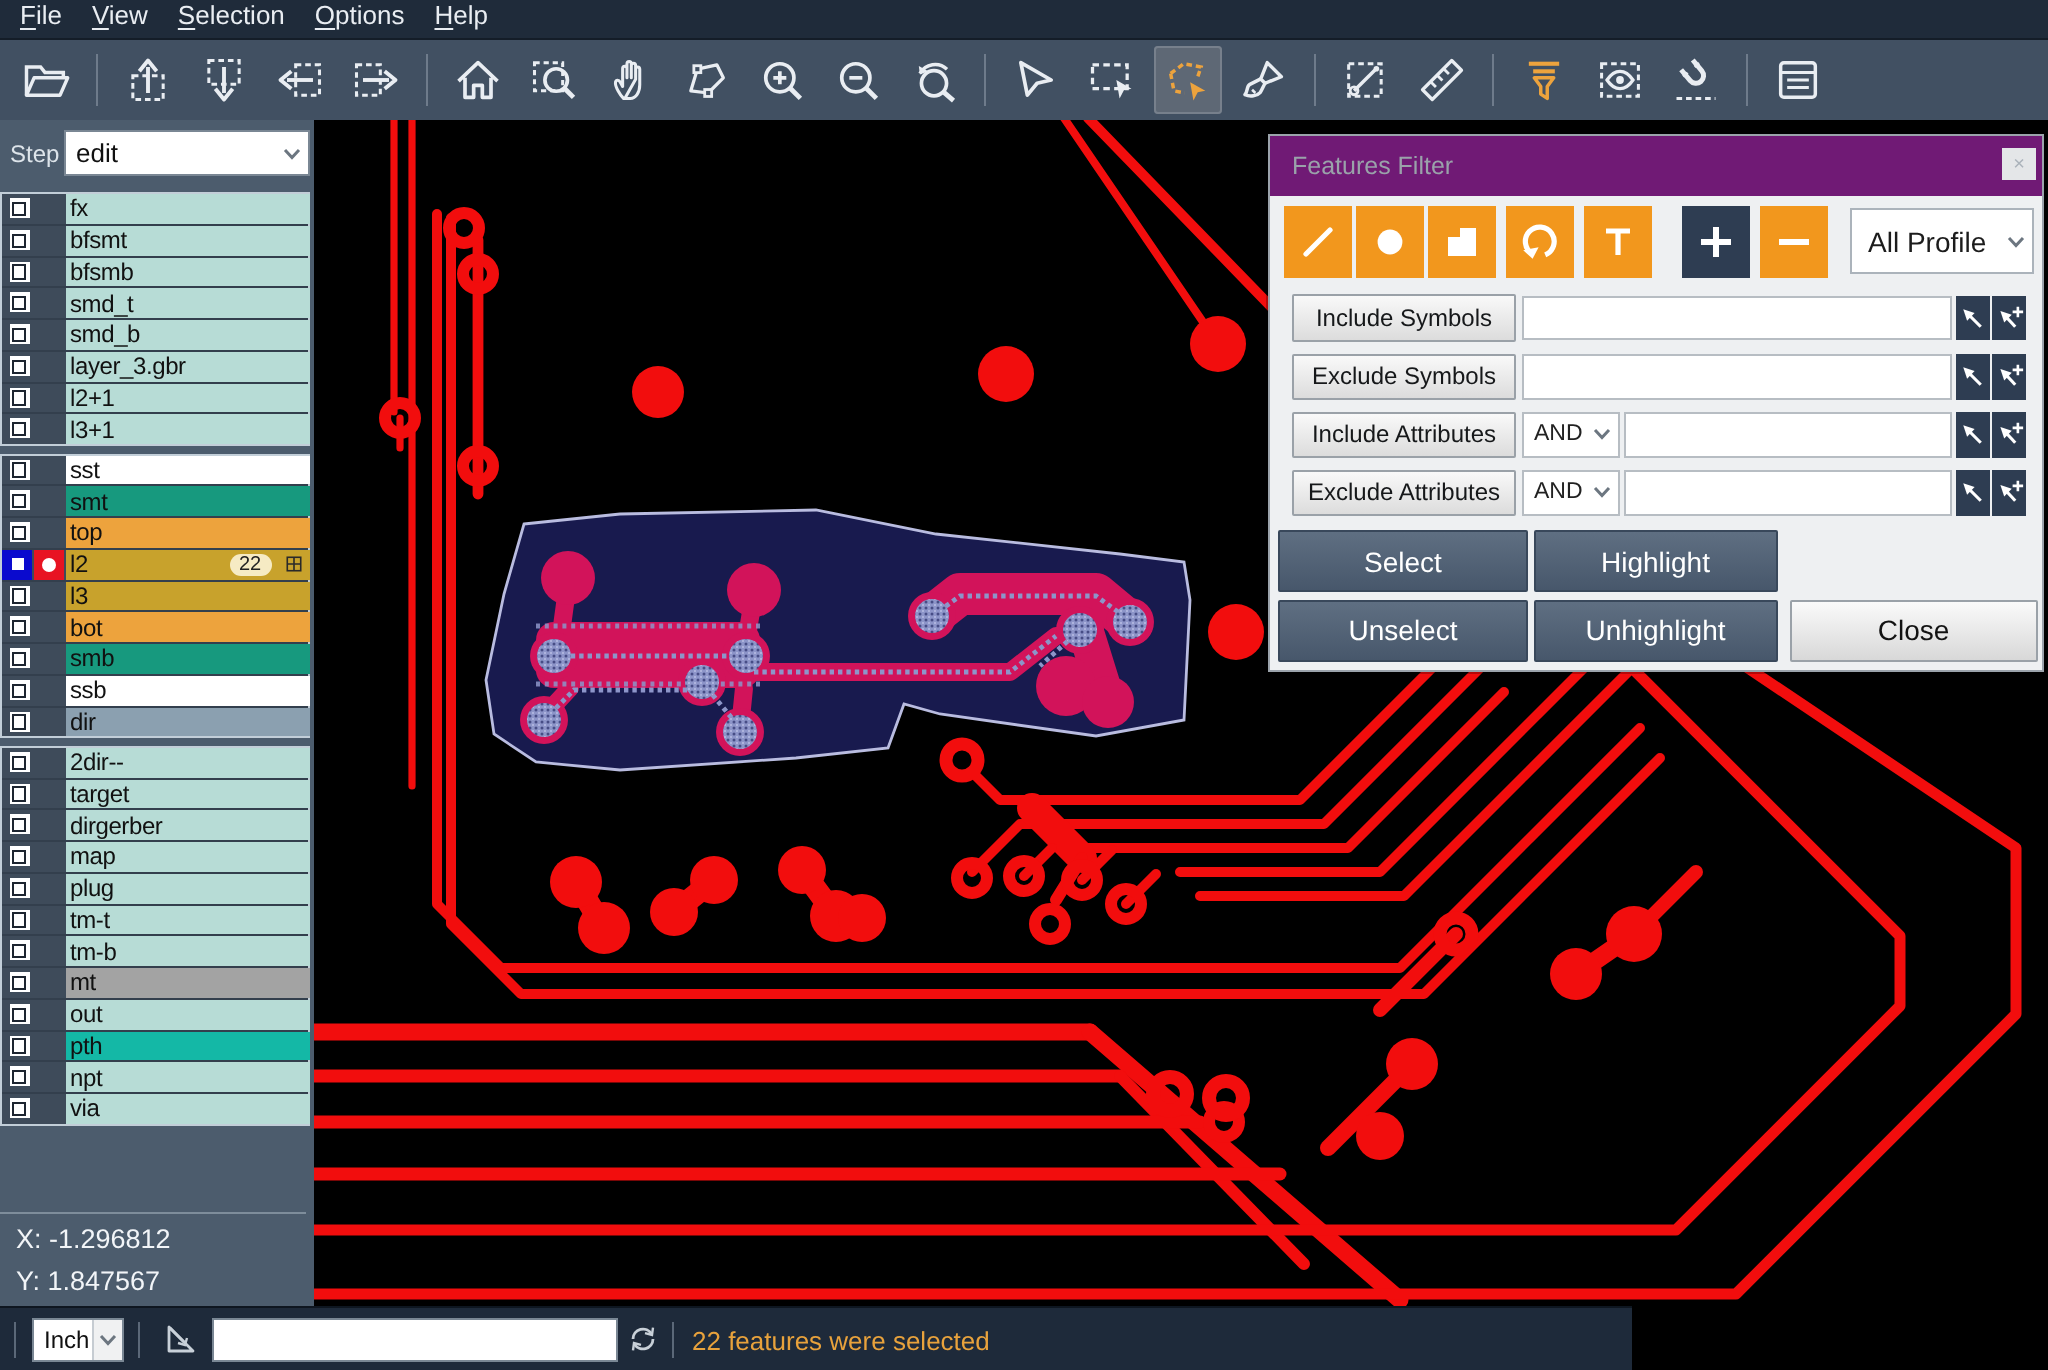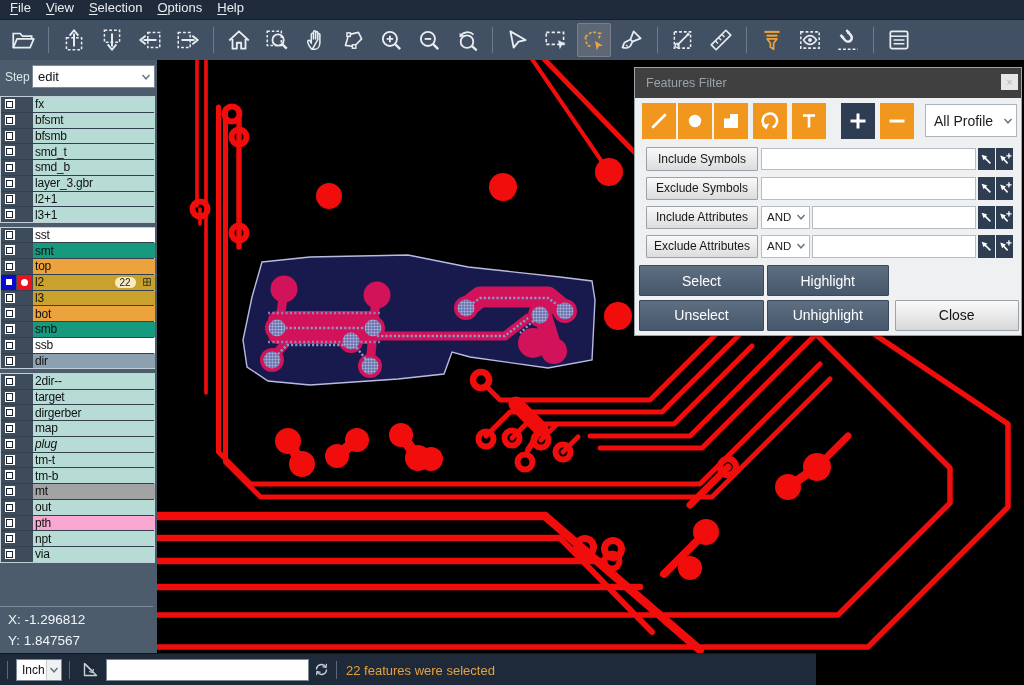--- a/index.html
+++ b/index.html
@@ -60,21 +60,21 @@
   #coord-x { top:552px; }
   #coord-y { top:573px; }
 
   
   #canvas { position:absolute; left:157px; top:60px; width:867px; height:593px; background:#000; }
   #canvas svg { display:block; }
 
   
   #dialog { position:absolute; left:634px; top:67px; width:388px; height:269px;
     background:#eef0f2; border:1px solid #9ba3ab; box-shadow:0 0 0 1px rgba(0,0,0,.25); }
-  #dialog-title-bar { position:absolute; left:0; top:0; width:100%; height:30px; background:#404040; }
+  #dialog-title-bar { position:absolute; left:0; top:0; width:100%; height:30px; background:#701a75; }
   #dialog-title { position:absolute; left:11px; top:8px; font-size:12.5px; color:#9aa2aa; }
   #dialog-close { position:absolute; right:3px; top:6px; width:17px; height:16px; background:#e4e6e8;
     color:#aab2ba; font-size:10px; display:flex; align-items:center; justify-content:center; }
   .shape-btn { position:absolute; top:5px; width:34px; height:36px; background:#f2971d;
     display:flex; align-items:center; justify-content:center; }
   .shape-btn.dark { background:#2e3d52; }
   .shape-btn svg { width:24px; height:24px; }
   #profile-combo { position:absolute; left:290px; top:6px; width:92px; height:33px; background:#fff;
     border:1px solid #abb3bb; display:flex; align-items:center; }
   #profile-combo .combo-text { flex:1; font-size:14px; color:#1c1c1c; padding-left:8px; white-space:nowrap; }
@@ -552,21 +552,21 @@
           </div>
         </div>
         <div class="layer-row">
           <div class="layer-cb"></div>
           <div class="layer-bar" style="background: rgb(183, 220, 214);">
             <span class="layer-name">map</span>
           </div>
         </div>
         <div class="layer-row">
           <div class="layer-cb"></div>
-          <div class="layer-bar" style="background: rgb(183, 220, 214); font-style: italic;">
+          <div class="layer-bar" style="background: rgb(183, 220, 214);">
             <span class="layer-name">plug</span>
           </div>
         </div>
         <div class="layer-row">
           <div class="layer-cb"></div>
           <div class="layer-bar" style="background: rgb(183, 220, 214);">
             <span class="layer-name">tm-t</span>
           </div>
         </div>
         <div class="layer-row">
@@ -582,21 +582,21 @@
           </div>
         </div>
         <div class="layer-row">
           <div class="layer-cb"></div>
           <div class="layer-bar" style="background: rgb(183, 220, 214);">
             <span class="layer-name">out</span>
           </div>
         </div>
         <div class="layer-row">
           <div class="layer-cb"></div>
-          <div class="layer-bar" style="background: #f9a8d4;">
+          <div class="layer-bar" style="background: #14b8a6;">
             <span class="layer-name">pth</span>
           </div>
         </div>
         <div class="layer-row">
           <div class="layer-cb"></div>
           <div class="layer-bar" style="background: rgb(183, 220, 214);">
             <span class="layer-name">npt</span>
           </div>
         </div>
         <div class="layer-row">

